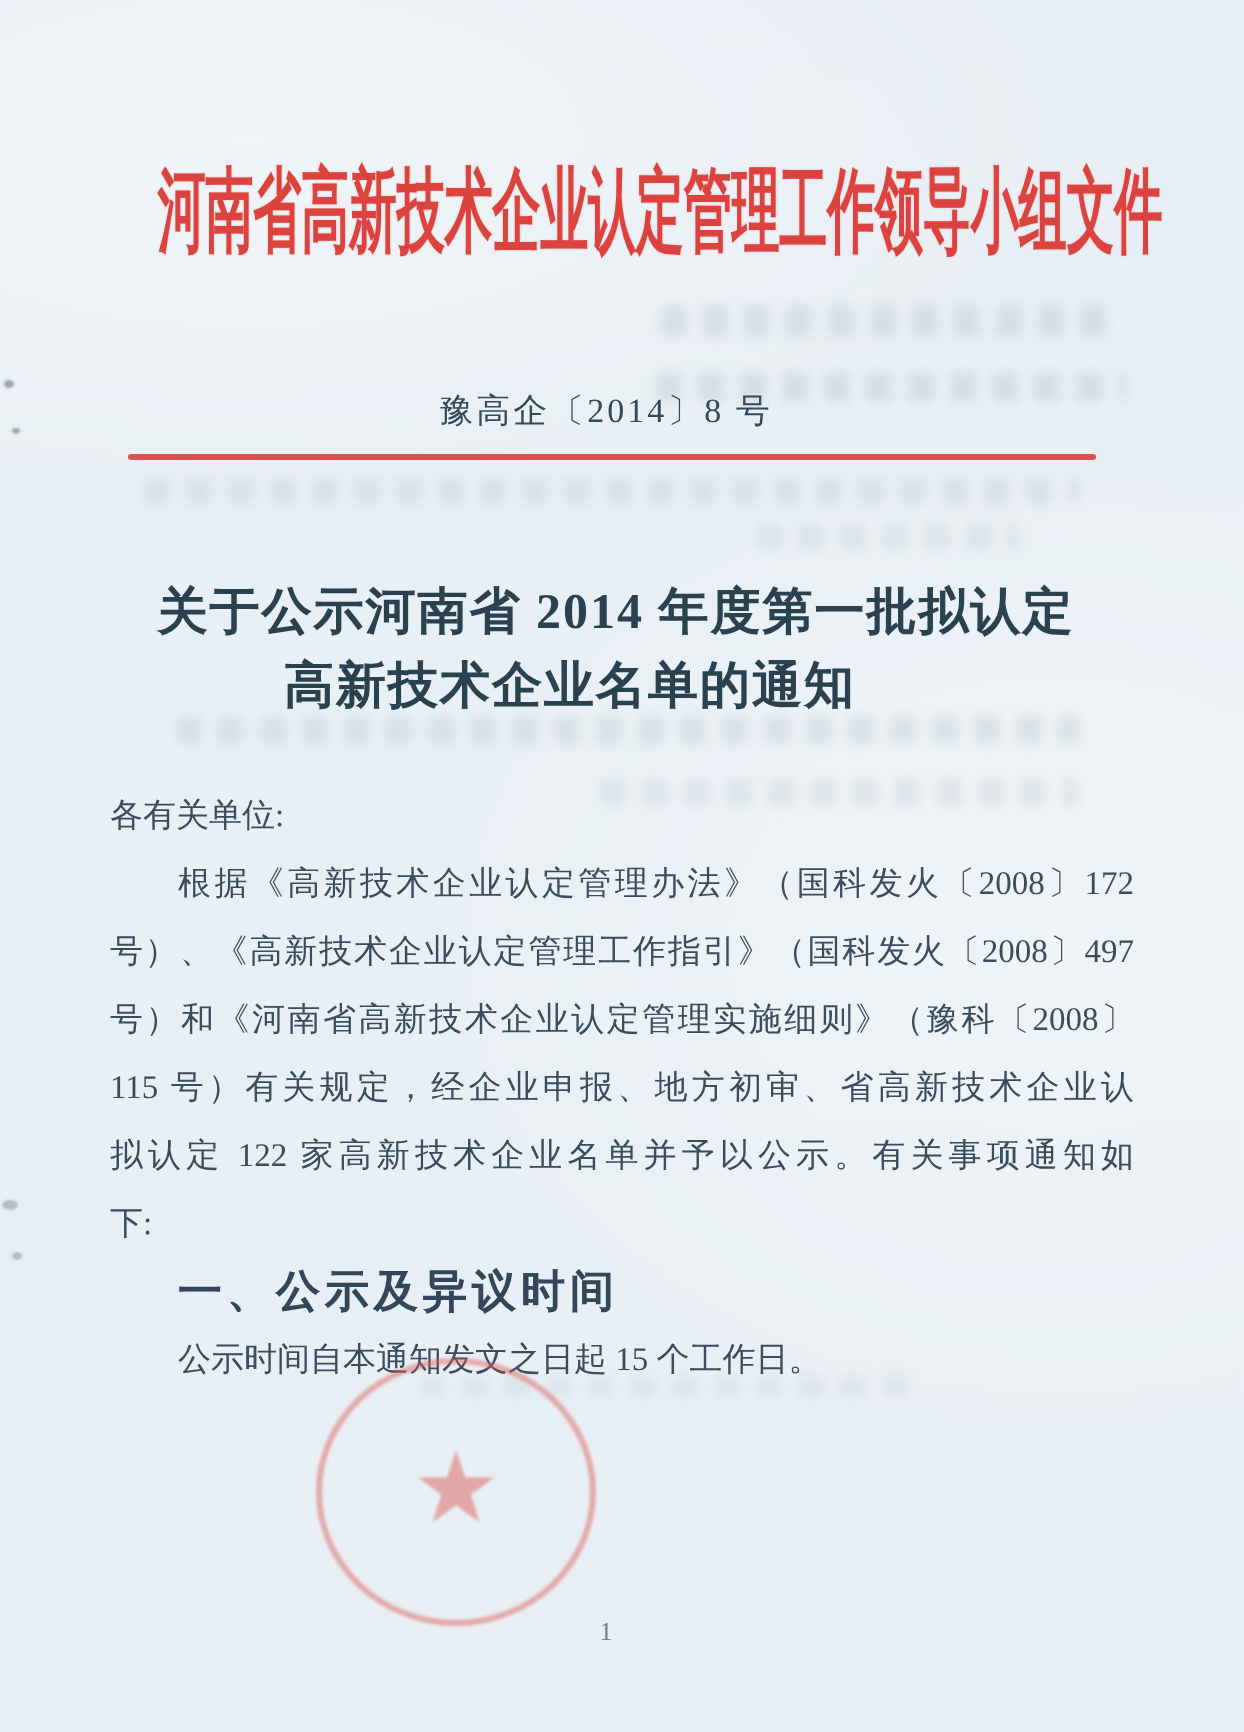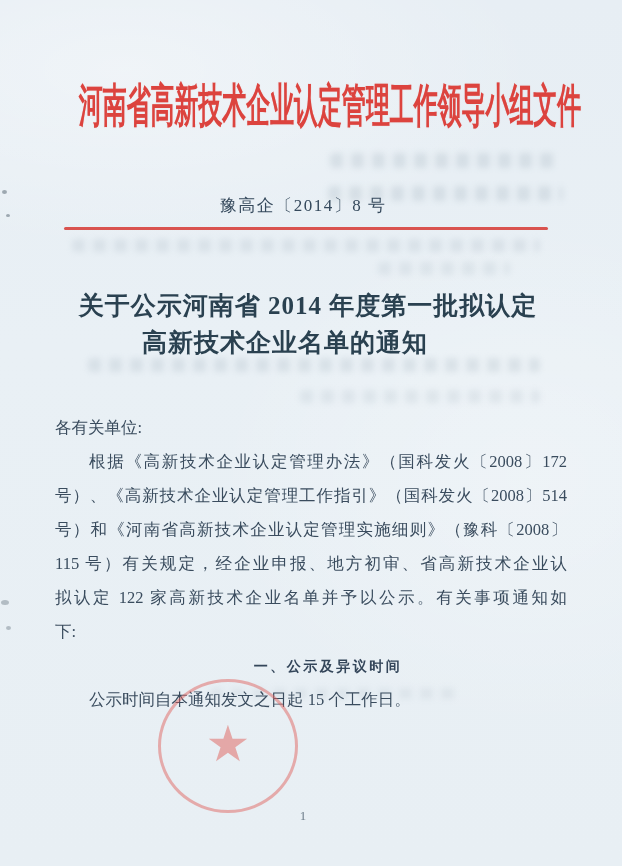--- a/index.html
+++ b/index.html
@@ -45,33 +45,33 @@
   .title-line{
     position:absolute;left:0;width:622px;text-align:center;
     font-size:25px;font-weight:bold;color:#2a4150;
     letter-spacing:1px;white-space:pre;
   }
   .title-1{top:289px;transform:translateX(-3px);}
   .title-2{top:326px;transform:translateX(-26px);}
 
   
   .content{
-    position:absolute;top:411px;left:55px;width:512px;
+    position:absolute;top:391px;left:55px;width:512px;
     font-size:16.5px;color:#3a4c5e;
   }
   .row{
     height:34px;line-height:34px;overflow:visible;white-space:pre;
   }
   .fill{
     white-space:normal;text-align:justify;text-align-last:justify;
   }
   .indent{text-indent:34px;}
   .heading{
     font-family:"Liberation Sans","DejaVu Sans",sans-serif;
-    font-weight:bold;font-size:14px;letter-spacing:2.5px;color:#34465a;text-align:center;
+    font-weight:bold;font-size:22px;letter-spacing:2.5px;color:#34465a;
   }
 
   
   .seal{
     position:absolute;left:158px;top:679px;width:134px;height:128px;
     border:3px solid rgba(224,95,90,.48);border-radius:50%;
     filter:blur(.7px);pointer-events:none;
   }
   .seal .star{
     position:absolute;left:50%;top:50%;
@@ -137,21 +137,21 @@
   <div class="docnum">豫高企〔2014〕8 号</div>
 
   <div class="rule"></div>
 
   <div class="title-line title-1">关于公示河南省 2014 年度第一批拟认定</div>
   <div class="title-line title-2">高新技术企业名单的通知</div>
 
   <div class="content">
     <div class="row">各有关单位:</div>
     <div class="row fill indent">根据《高新技术企业认定管理办法》（国科发火〔2008〕172</div>
-    <div class="row fill">号）、《高新技术企业认定管理工作指引》（国科发火〔2008〕514</div>
+    <div class="row fill">号）、《高新技术企业认定管理工作指引》（国科发火〔2008〕497</div>
     <div class="row fill">号）和《河南省高新技术企业认定管理实施细则》（豫科〔2008〕</div>
     <div class="row fill">115 号）有关规定，经企业申报、地方初审、省高新技术企业认</div>
     <div class="row fill">拟认定 122 家高新技术企业名单并予以公示。有关事项通知如</div>
     <div class="row">下:</div>
     <div class="row heading indent">一、公示及异议时间</div>
     <div class="row indent">公示时间自本通知发文之日起 15 个工作日。</div>
   </div>
 
   <div class="seal">
     <span class="star">★</span>

